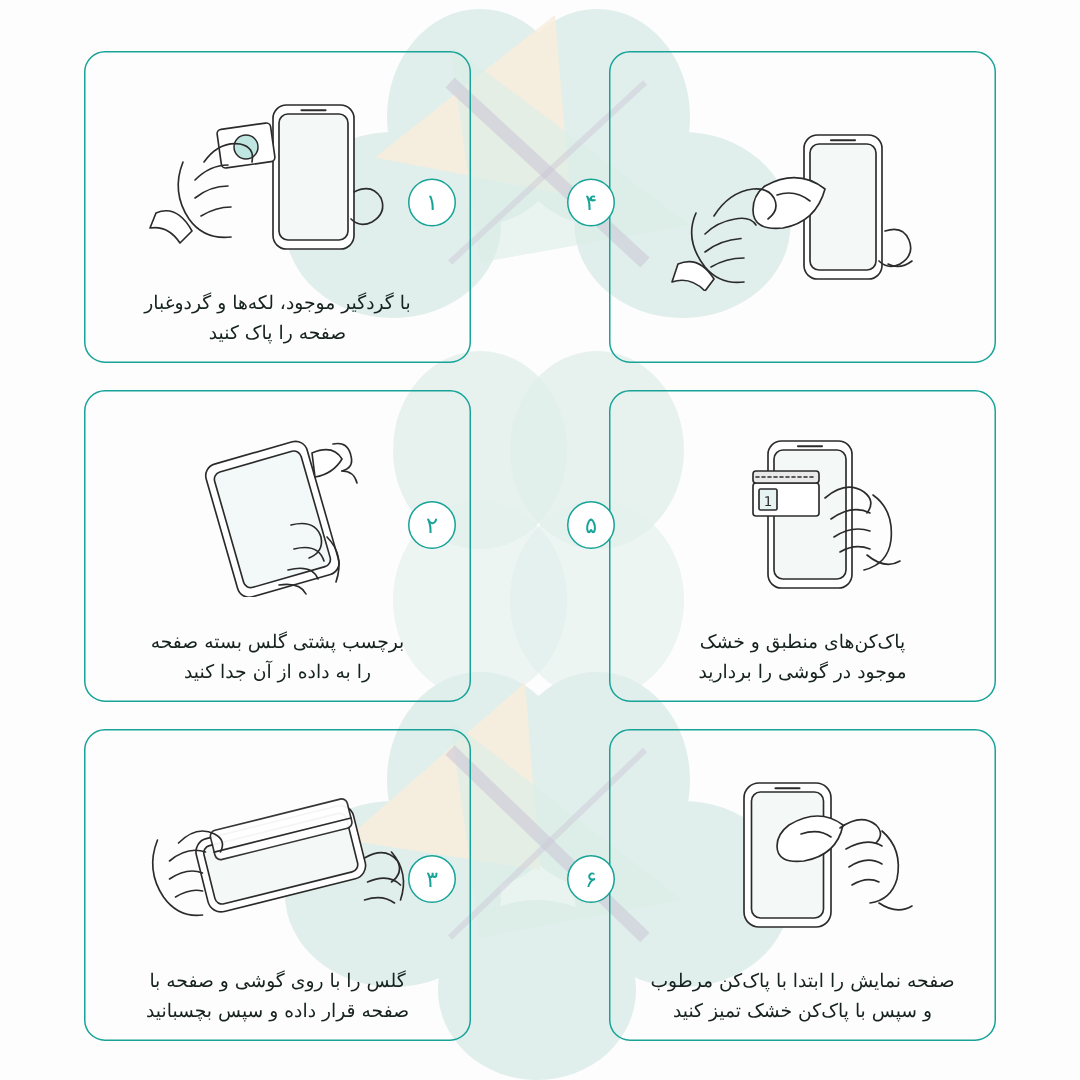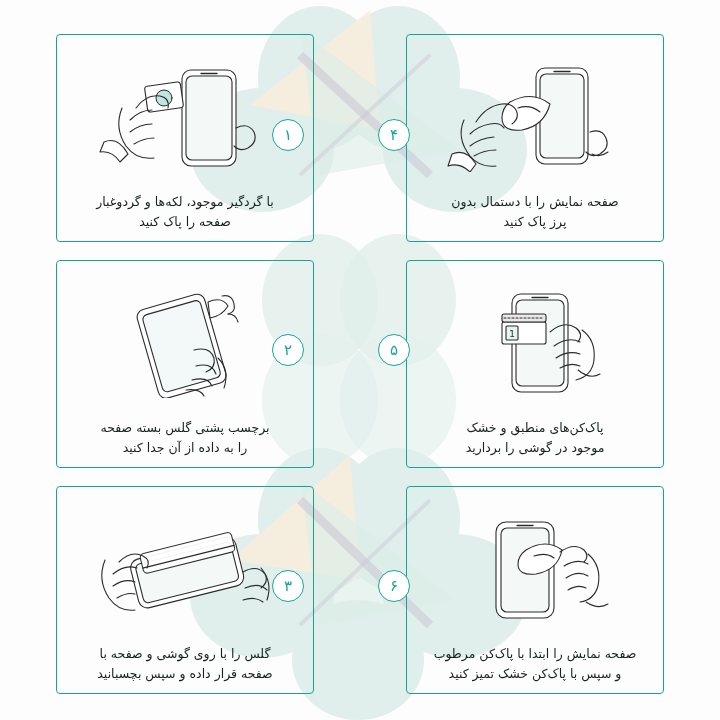--- a/index.html
+++ b/index.html
@@ -25,21 +25,21 @@
     grid-template-columns:1fr 1fr;
     grid-template-rows:1fr 1fr 1fr;
     column-gap:92px;
     row-gap:18px;
     padding:34px 56px 26px 56px;
     box-sizing:border-box;
   }
   .card{
     position:relative;
     border:1.4px solid #17a398;
-    border-radius:4px;
+    border-radius:14px;
     background:transparent;
     display:flex;
     flex-direction:column;
     align-items:center;
     justify-content:flex-start;
     box-sizing:border-box;
     padding:8px 8px 6px 8px;
   }
   .illus{
     flex:1 1 auto;
@@ -134,24 +134,20 @@
             <path d="M34 94 q10 -6 22 -6"></path>
             <path d="M24 58 q-8 18 6 36 q10 12 26 10"></path>
 
             <path d="M12 92 q14 -6 24 10 l-6 8 q-10 -10 -22 -6Z" fill="#ffffff"></path>
 
             <path d="M150 70 q12 -4 16 6 q4 10 -6 16 q-8 4 -14 -2"></path>
             <path d="M152 92 q8 4 16 -2"></path>
           </g>
         </svg>
       </div>
-      <div class="caption">
-        <div>صفحه نمایش را با دستمال بدون</div>
-        <div>پرز پاک کنید</div>
-      </div>
     </div>
 
     <div class="card">
       <div class="illus">
         <svg width="190" height="110" viewBox="0 0 190 110">
           <g fill="none" stroke="#2b2b2b" stroke-width="1.1" stroke-linecap="round" stroke-linejoin="round">
             <rect x="92" y="8" width="54" height="96" rx="9" fill="#ffffff"></rect>
             <rect x="96" y="14" width="46" height="84" rx="6" fill="#f4f9f8"></rect>
             <line x1="111" y1="11.5" x2="127" y2="11.5" stroke-width="1.4"></line>
 

